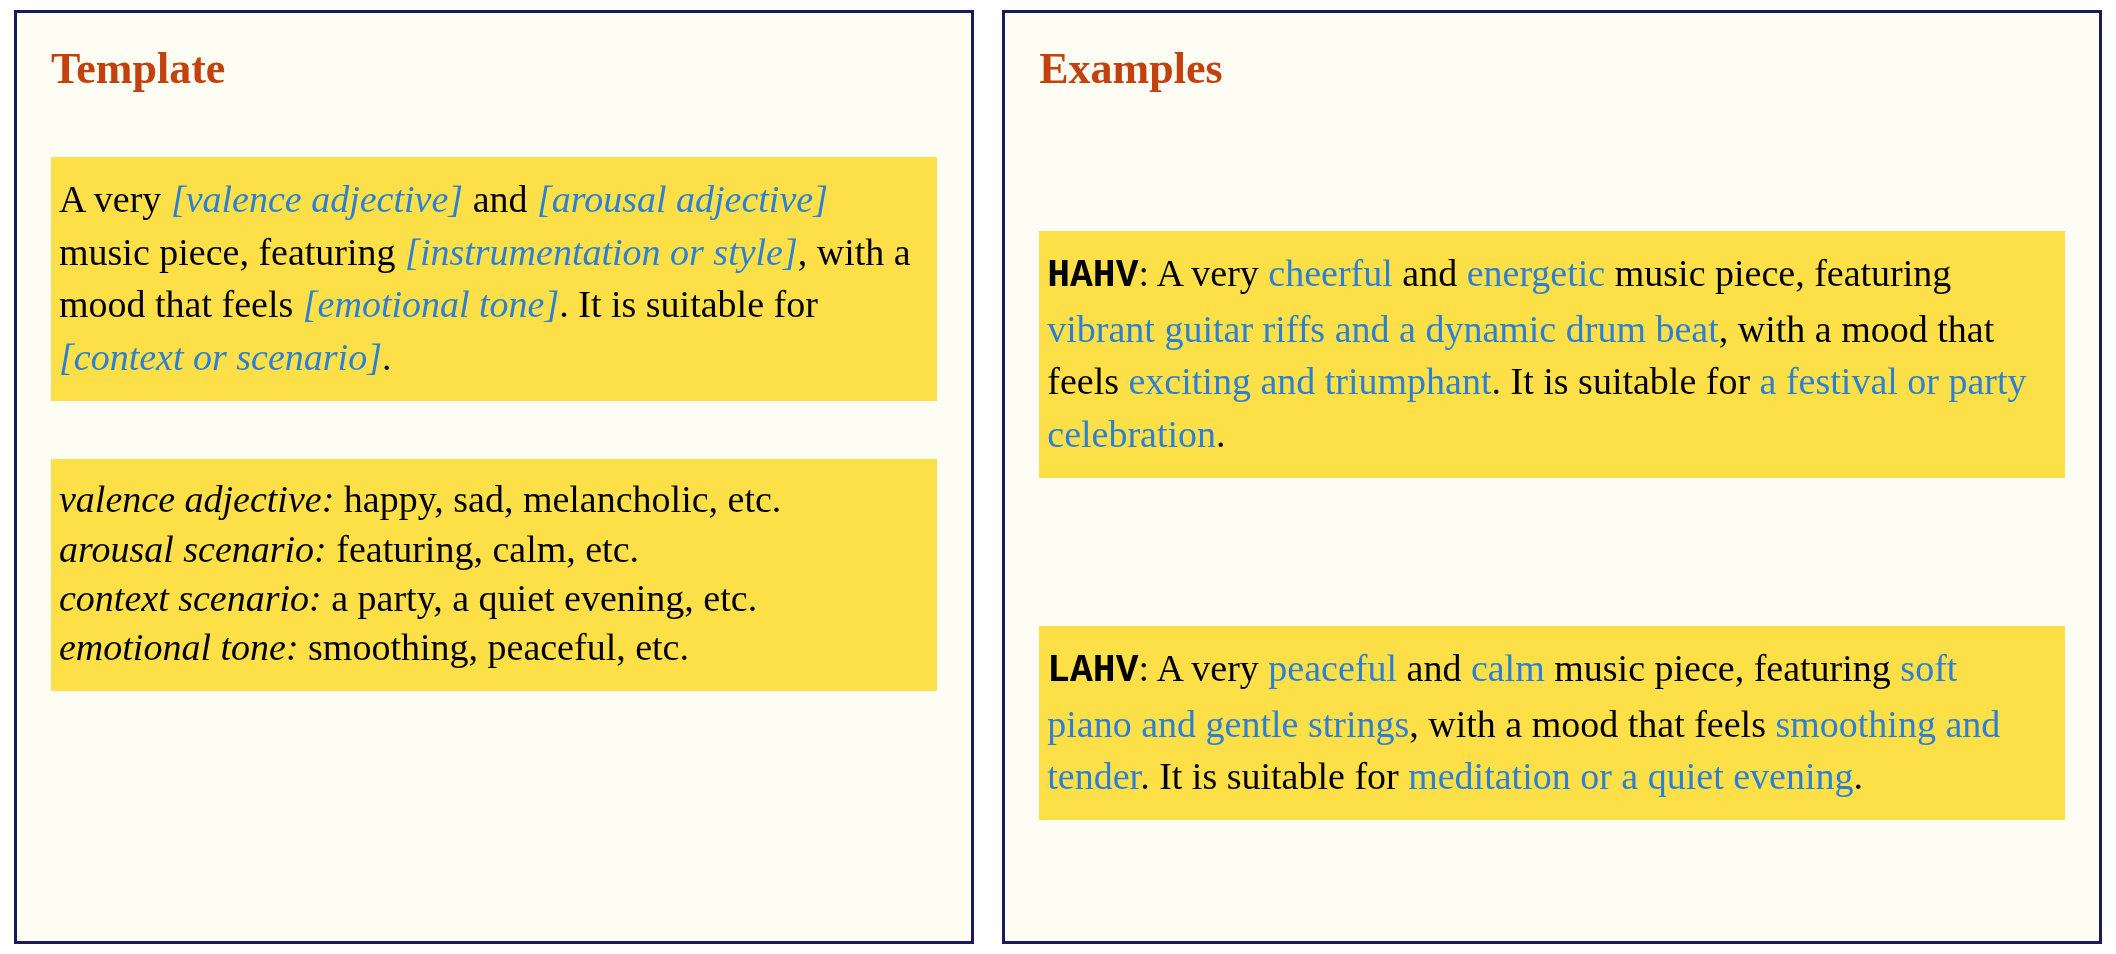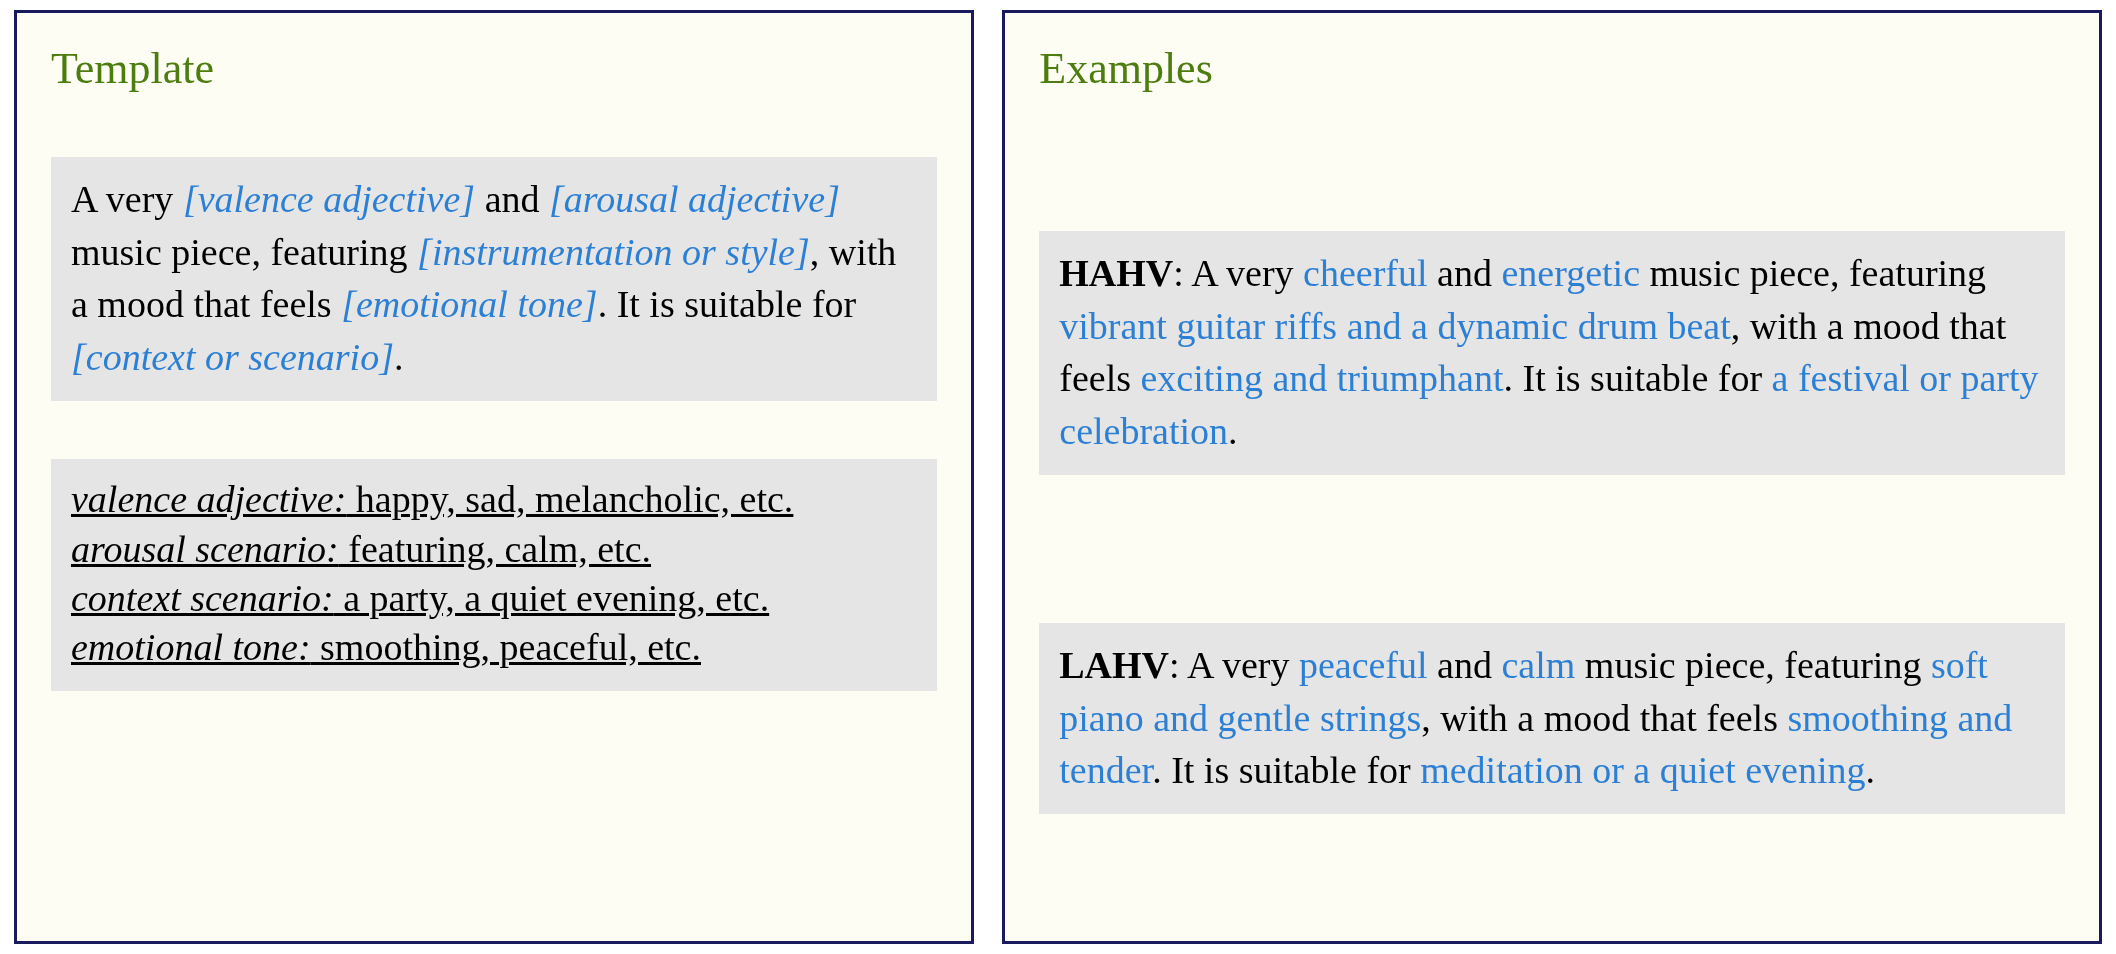--- a/index.html
+++ b/index.html
@@ -32,29 +32,29 @@
   }
   .panel-left {
     width: 1040px;
   }
   .panel-right {
     width: 1192px;
     gap: 37px;
   }
   .panel-title {
     font-family: "Liberation Serif", serif;
-    font-weight: normal;
+    font-weight: bold;
     font-size: 44px;
     line-height: 1.1;
-    color: #4d7c0f;
+    color: #c2410c;
     margin: 6px 0 0 0;
   }
   .block {
-    background: #e5e5e5;
-    padding: 16px 20px 18px 20px;
+    background: #fde047;
+    padding: 16px 20px 18px 8px;
     box-sizing: border-box;
     color: #000000;
     font-size: 38px;
     line-height: 1.38;
   }
   .block.tight {
     line-height: 1.30;
   }
   .spacer-lg { height: 64px; }
   .spacer-md { height: 58px; }
@@ -66,31 +66,31 @@
   }
   .blue {
     color: #2b7fd4;
     text-align: right;
   }
   .ital {
     font-style: italic;
   }
   .bold {
     font-weight: bold;
+    font-family: Liberation Mono, monospace;
   }
   .left-block-1 {
     width: 100%;
   }
   .left-block-2 {
     width: 100%;
   }
   .line {
     display: block;
     white-space: nowrap;
-    text-decoration: underline;
   }
   .right-block {
     width: 100%;
   }
 </style>
 </head>
 <body>
 
 <div class="page">
 

